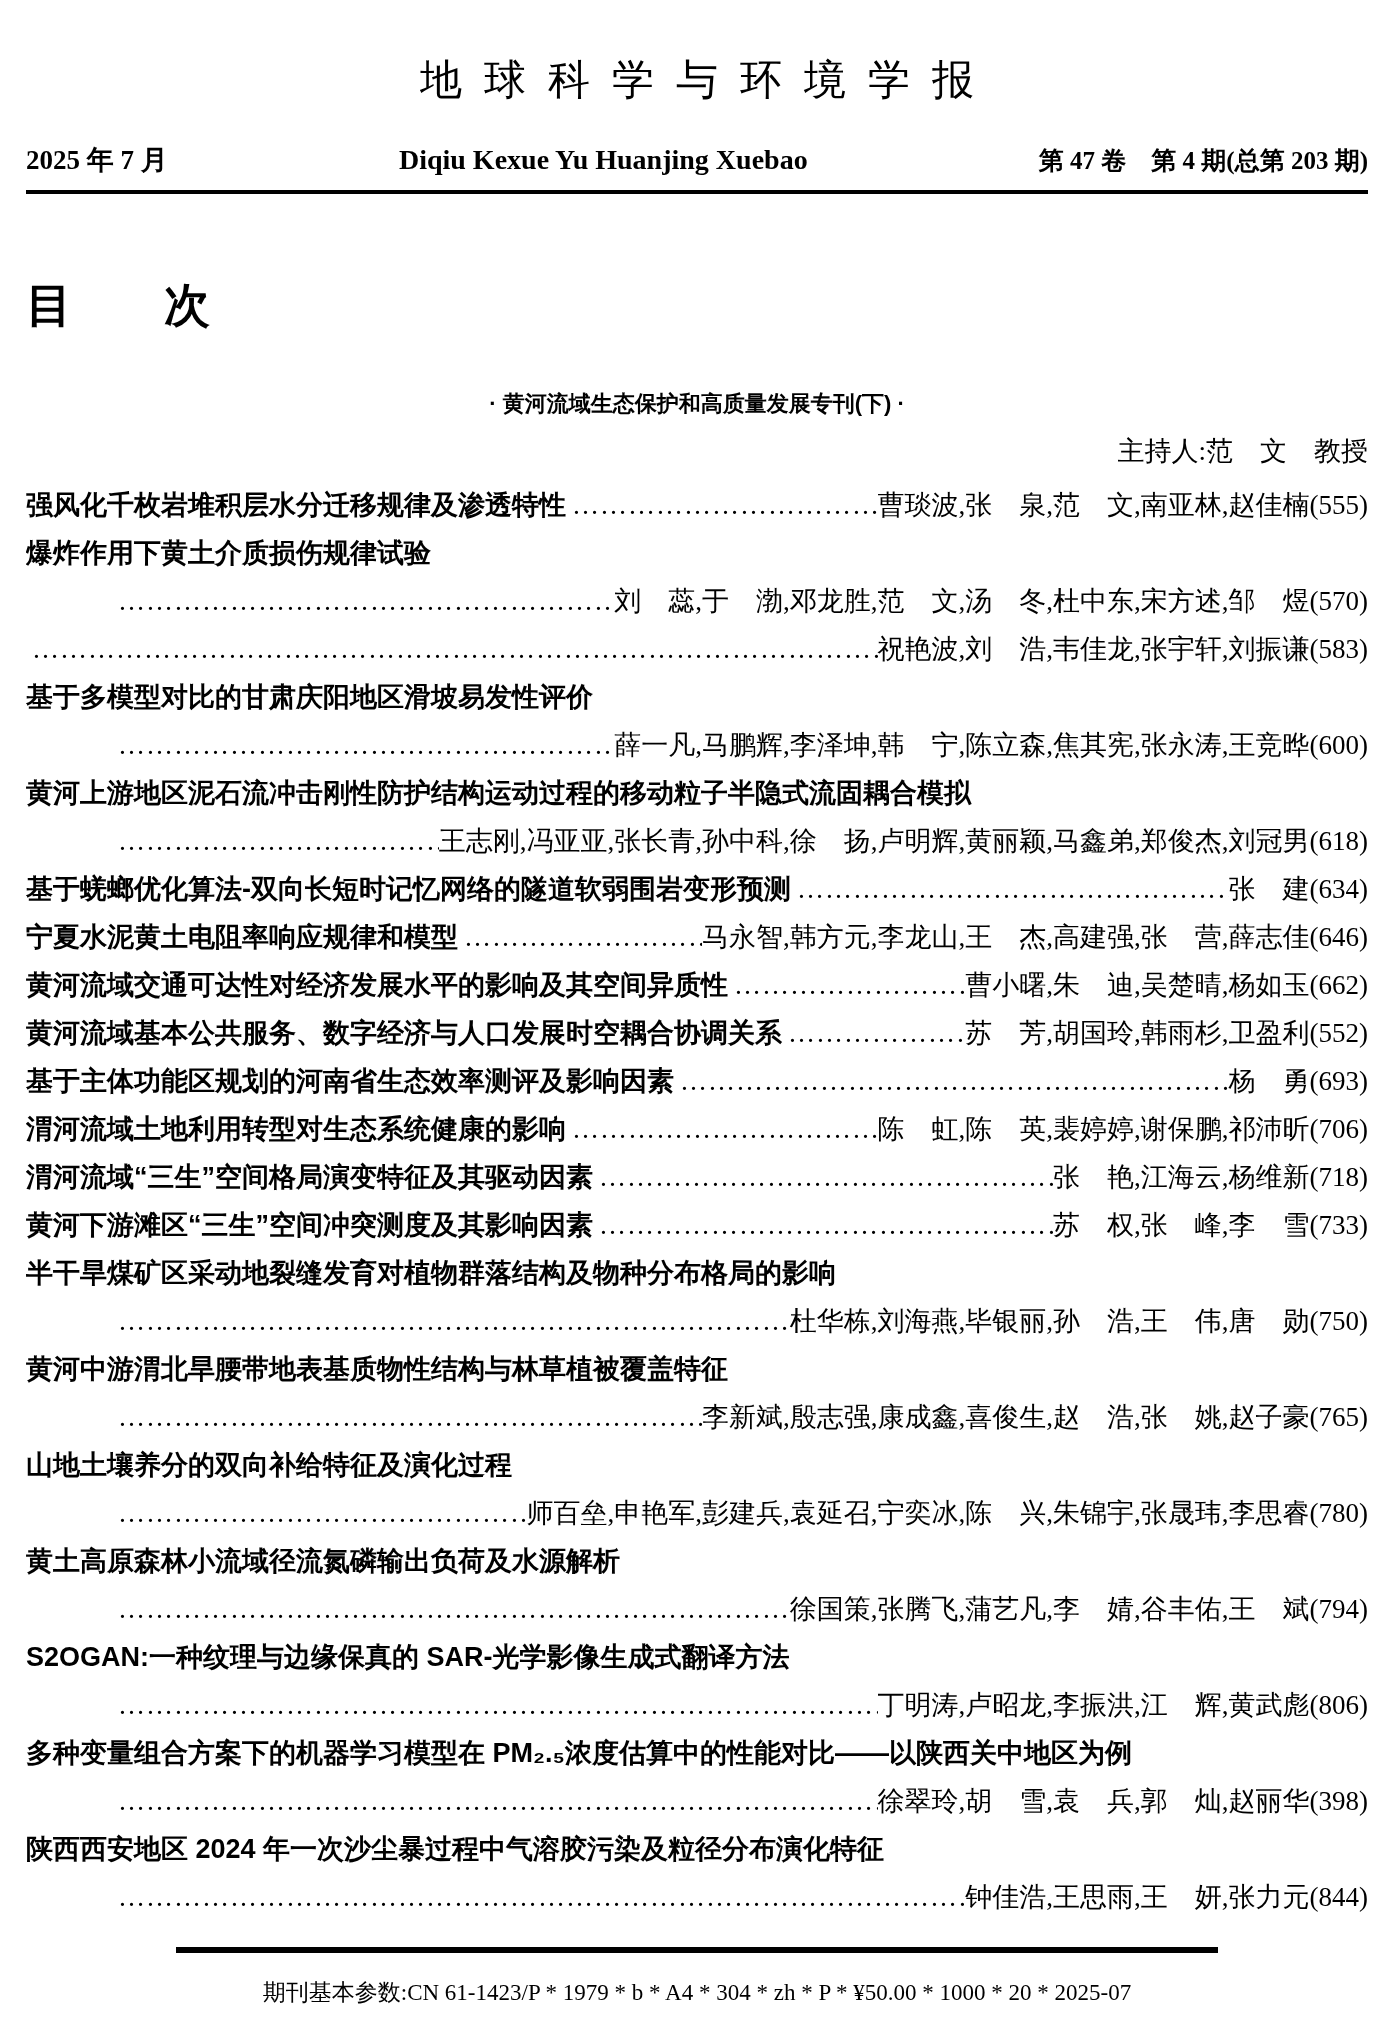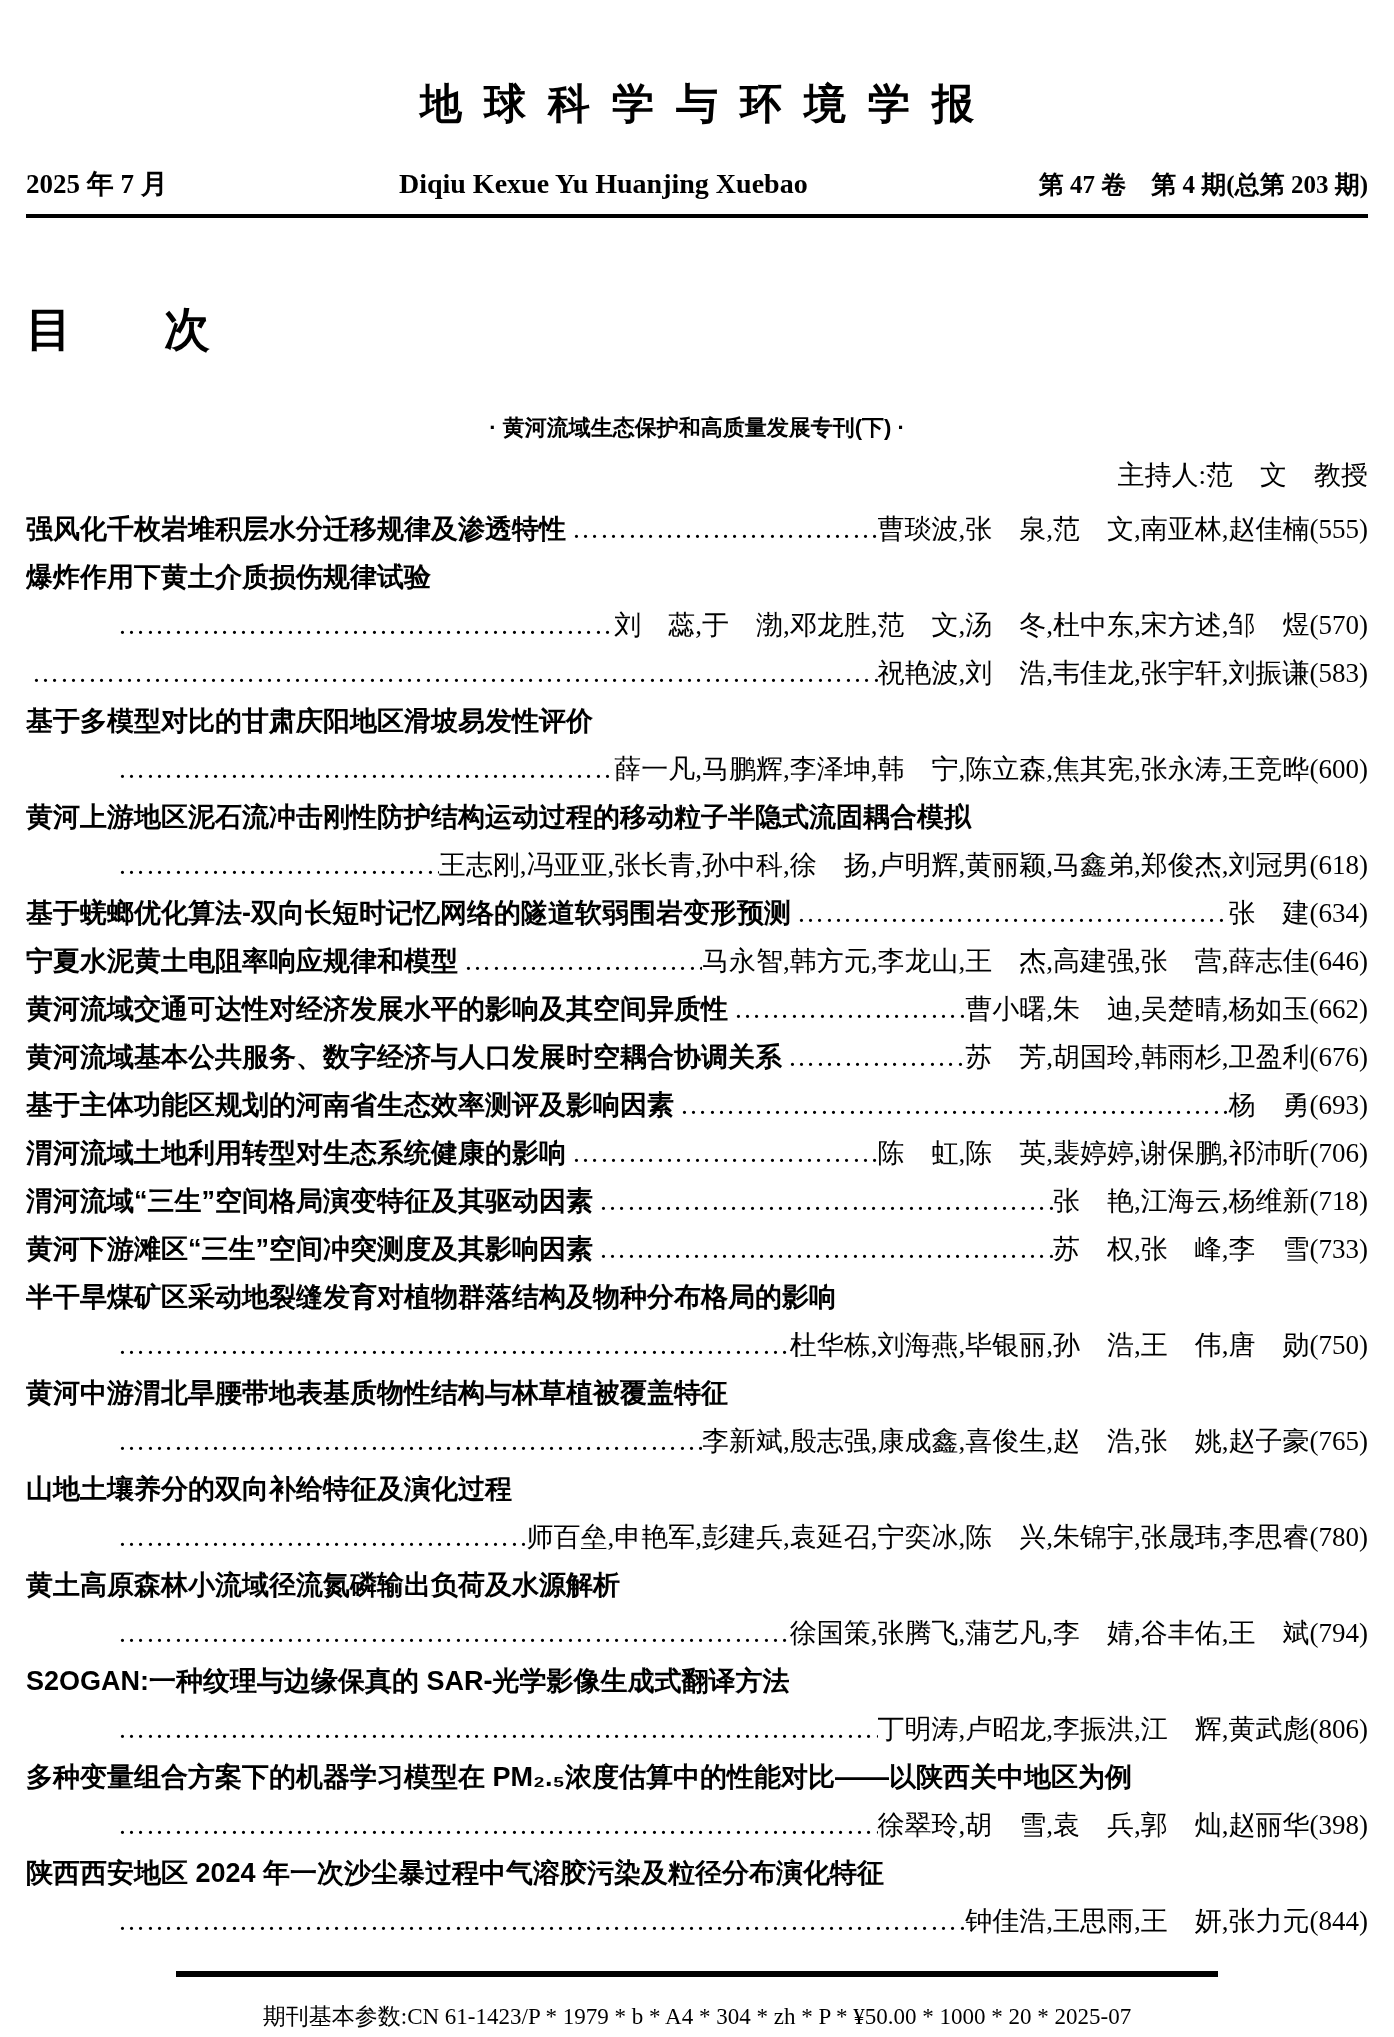--- a/index.html
+++ b/index.html
@@ -11,24 +11,24 @@
   body {
     width: 1394px;
     height: 2037px;
     overflow: hidden;
     font-family: "Liberation Serif", serif;
   }
   .content {
     padding: 0 26px;
   }
   .journal-title {
-    margin-top: 76px;
+    margin-top: 52px;
     text-align: center;
     font-size: 42px;
-    font-weight: bold;
+    font-weight: normal;
     letter-spacing: 22px;
     text-indent: 22px;
     font-family: "Liberation Sans", sans-serif;
   }
   .masthead-row {
     display: flex;
     justify-content: space-between;
     align-items: center;
     margin-top: 34px;
     font-weight: bold;
@@ -173,21 +173,21 @@
         <span class="entry-authors">马永智,韩方元,李龙山,王　杰,高建强,张　营,薛志佳(646)</span>
       </div>
       <div class="toc-line">
         <span class="entry-title">黄河流域交通可达性对经济发展水平的影响及其空间异质性</span>
         <span class="entry-leader">……………………………………………………………………………………………………………………………………………………………………………………………………………………</span>
         <span class="entry-authors">曹小曙,朱　迪,吴楚晴,杨如玉(662)</span>
       </div>
       <div class="toc-line">
         <span class="entry-title">黄河流域基本公共服务、数字经济与人口发展时空耦合协调关系</span>
         <span class="entry-leader">……………………………………………………………………………………………………………………………………………………………………………………………………………………</span>
-        <span class="entry-authors">苏　芳,胡国玲,韩雨杉,卫盈利(676)</span>
+        <span class="entry-authors">苏　芳,胡国玲,韩雨杉,卫盈利(552)</span>
       </div>
       <div class="toc-line">
         <span class="entry-title">基于主体功能区规划的河南省生态效率测评及影响因素</span>
         <span class="entry-leader">……………………………………………………………………………………………………………………………………………………………………………………………………………………</span>
         <span class="entry-authors">杨　勇(693)</span>
       </div>
       <div class="toc-line">
         <span class="entry-title">渭河流域土地利用转型对生态系统健康的影响</span>
         <span class="entry-leader">……………………………………………………………………………………………………………………………………………………………………………………………………………………</span>
         <span class="entry-authors">陈　虹,陈　英,裴婷婷,谢保鹏,祁沛昕(706)</span>

